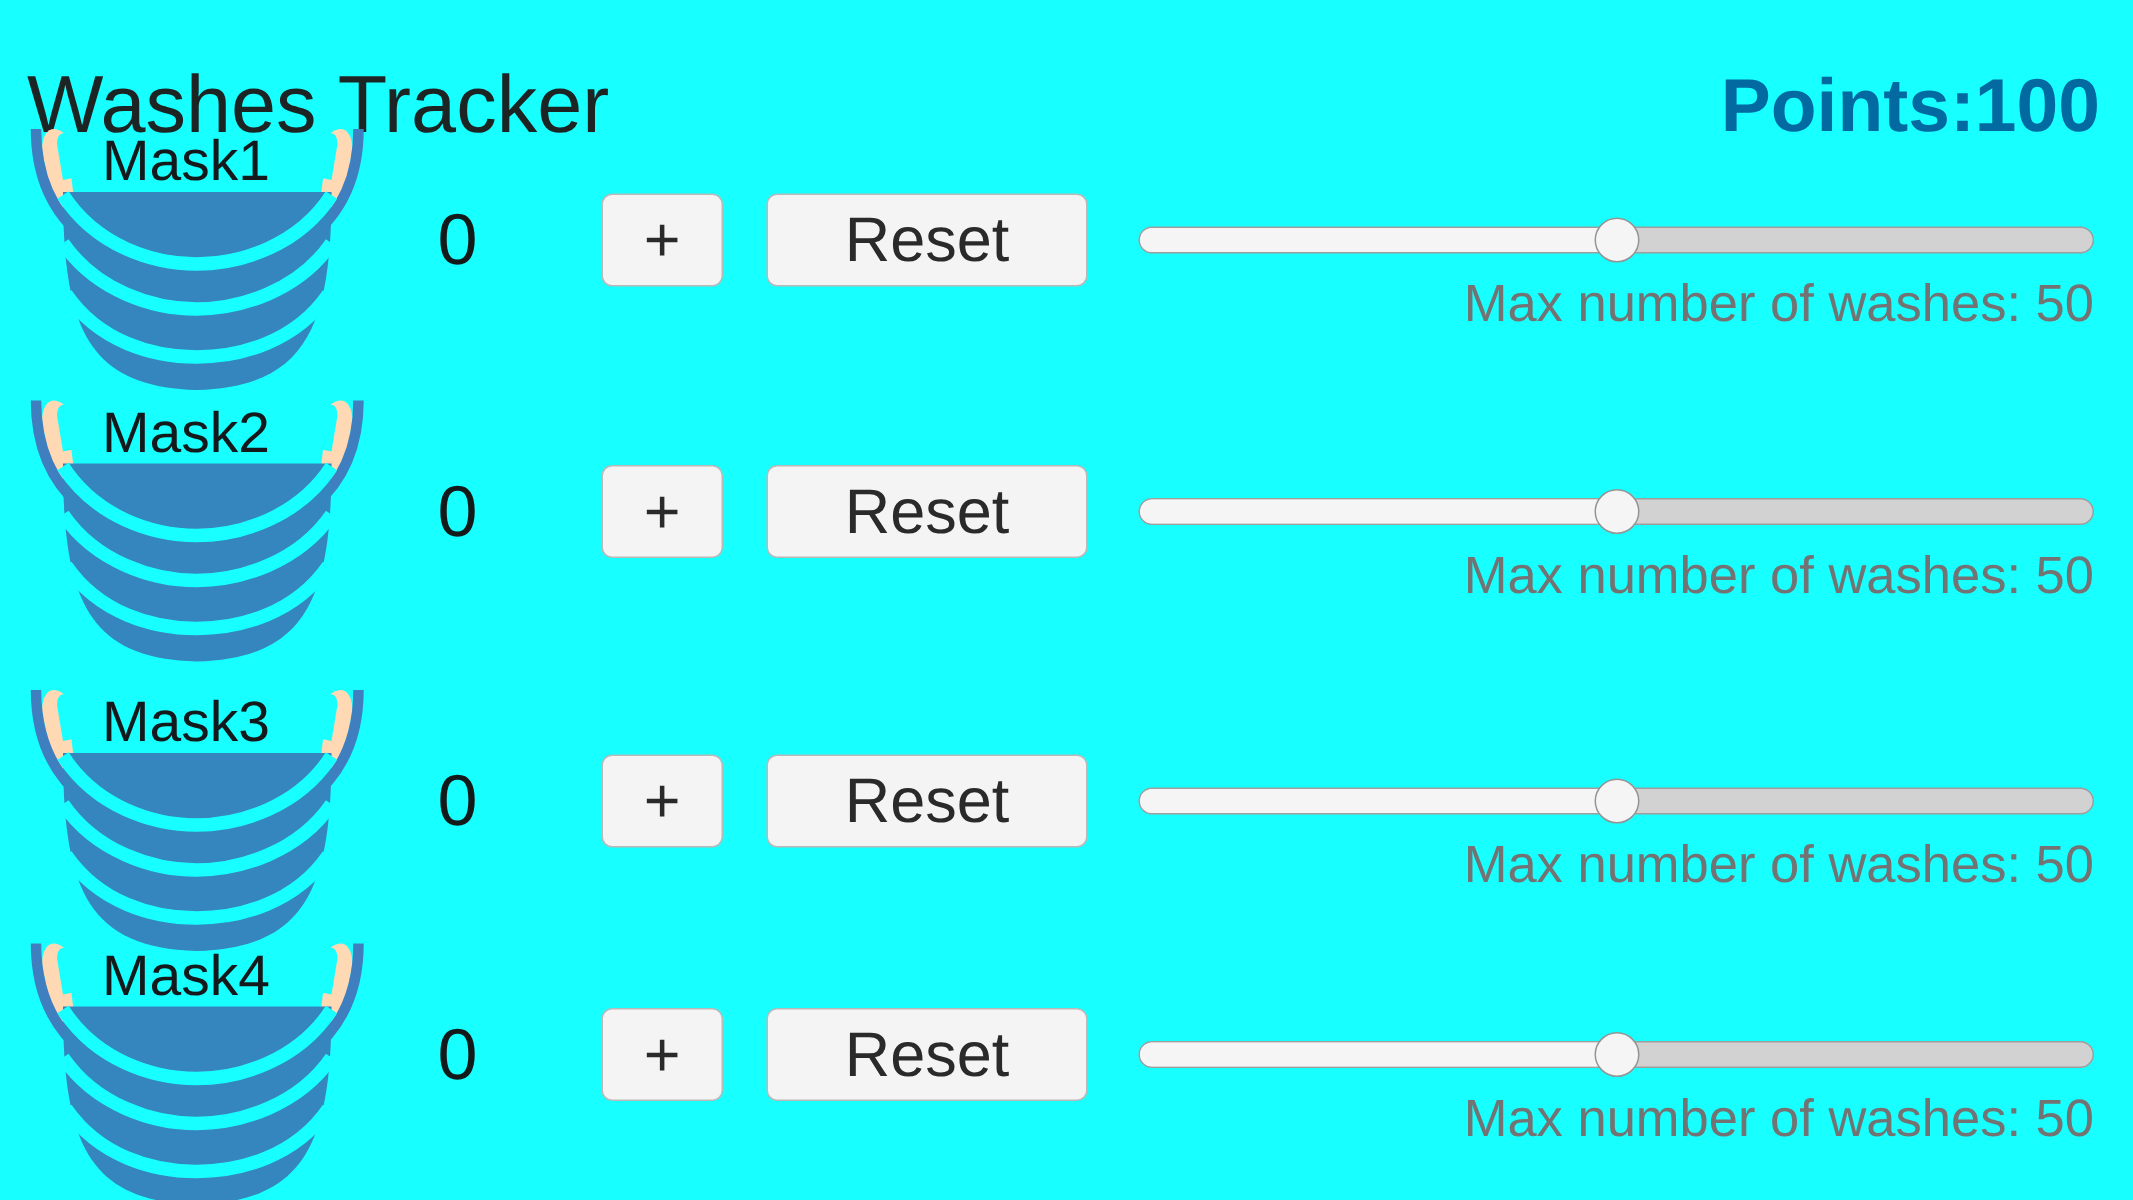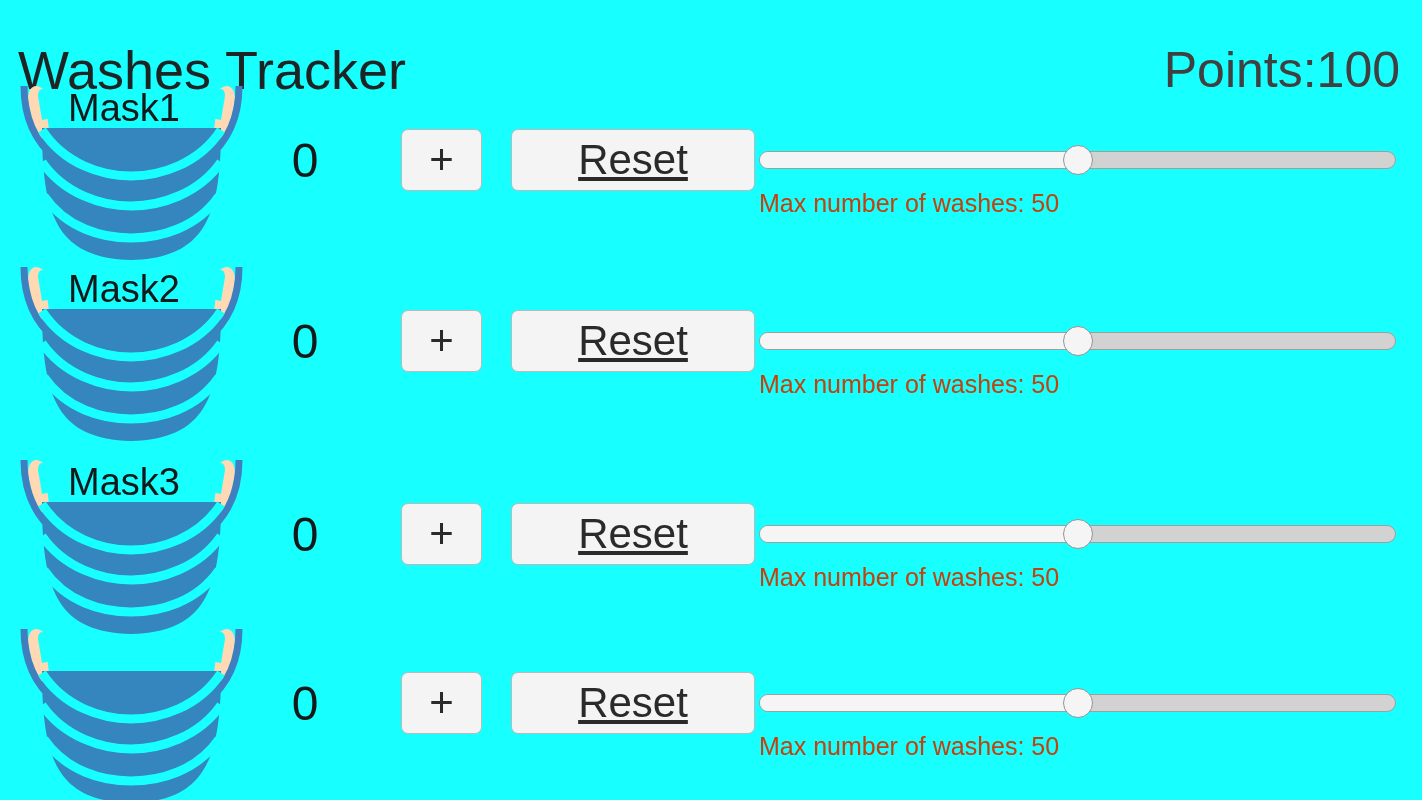--- a/index.html
+++ b/index.html
@@ -31,23 +31,24 @@
     font-size: 54px;
     color: #1c2424;
     line-height: 62px;
     white-space: nowrap;
   }
   .points {
     position: absolute;
     right: 22px;
     top: 8px;
     font-size: 50px;
-    color: #404040;
+    color: #0369a1;
     line-height: 62px;
     white-space: nowrap;
+    font-weight: bold;
   }
 
   
   .rows {
     position: absolute;
     top: 78px;
     left: 0;
     width: 1422px;
     height: 722px;
   }
@@ -117,24 +118,23 @@
   .btn-plus {
     left: 401px;
     top: 51px;
     width: 81px;
     height: 62px;
     font-size: 42px;
   }
   .btn-reset {
     left: 511px;
     top: 51px;
-    width: 244px;
+    width: 214px;
     height: 62px;
     font-size: 42px;
-    text-decoration: underline;
   }
 
   
   .slider-wrap {
     position: absolute;
     left: 759px;
     top: 58px;
     width: 637px;
     height: 50px;
   }
@@ -170,23 +170,23 @@
     background: #f5f5f5;
     border: 1px solid #949494;
     box-sizing: border-box;
     cursor: pointer;
   }
   .slider-caption {
     position: absolute;
     left: 759px;
     top: 104px;
     width: 637px;
-    text-align: left;
-    font-size: 25px;
-    color: #c2410c;
+    text-align: right;
+    font-size: 35px;
+    color: #737373;
     line-height: 42px;
     white-space: nowrap;
   }
 </style>
 </head>
 <body>
 
 <div class="header">
   <div class="app-title">Washes Tracker</div>
   <div class="points">Points:100</div>
@@ -285,20 +285,21 @@
         <path d="M221 22 C221 8 213 4 205 12 L199 60 L213 62 Z" fill="#ffd9b3"></path>
         <path d="M24 18 C24 10 30 8 34 16 L38 40 L28 42 Z" fill="#18ffff"></path>
         <path d="M211 18 C211 10 205 8 201 16 L197 40 L207 42 Z" fill="#18ffff"></path>
         <path d="M10 8 C10 74 60 104 117 104 C174 104 225 74 225 8" fill="none" stroke="#3f7fc0" stroke-width="7"></path>
         <path d="M28 50 L207 50 C207 140 190 180 117 182 C44 180 28 140 28 50 Z" fill="#3585be"></path>
         <path d="M28 52 C50 86 88 98 117 98 C146 98 185 86 207 52" fill="none" stroke="#18ffff" stroke-width="9"></path>
         <path d="M28 84 C50 116 88 128 117 128 C146 128 185 116 207 84" fill="none" stroke="#18ffff" stroke-width="9"></path>
         <path d="M30 118 C52 150 88 160 117 160 C146 160 183 150 205 118" fill="none" stroke="#18ffff" stroke-width="9"></path>
         <path d="M34 150 C56 180 90 190 117 190 C144 190 179 180 201 150" fill="none" stroke="#18ffff" stroke-width="9"></path>
       </svg>
+      <div class="mask-label">Mask4</div>
     </div>
     <div class="counter">0</div>
     <button class="btn btn-plus">+</button>
     <button class="btn btn-reset">Reset</button>
     <div class="slider-wrap">
       <div class="track">
         <div class="track-fill" style="width: 50%;"></div>
       </div>
       <div class="thumb" style="left: 50%;"></div>
     </div>

